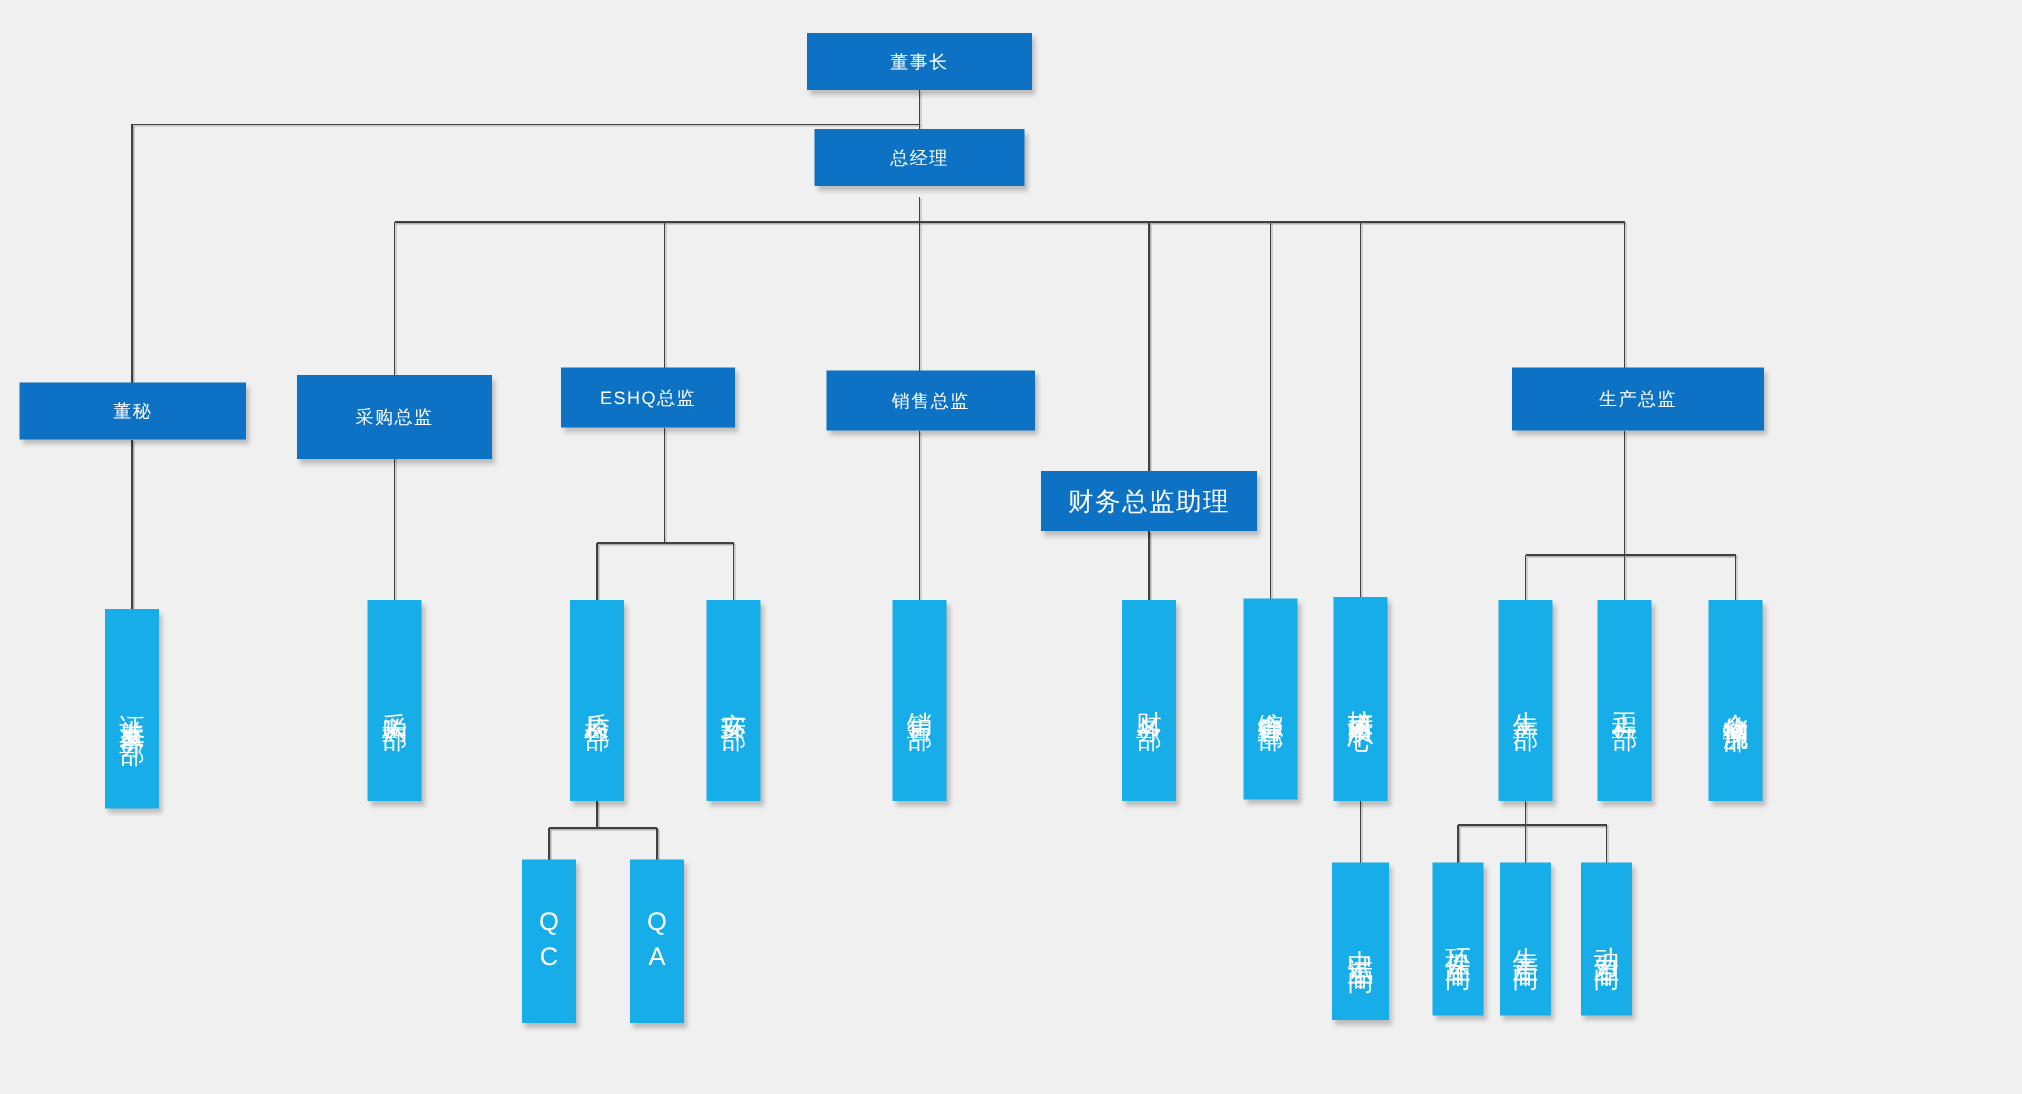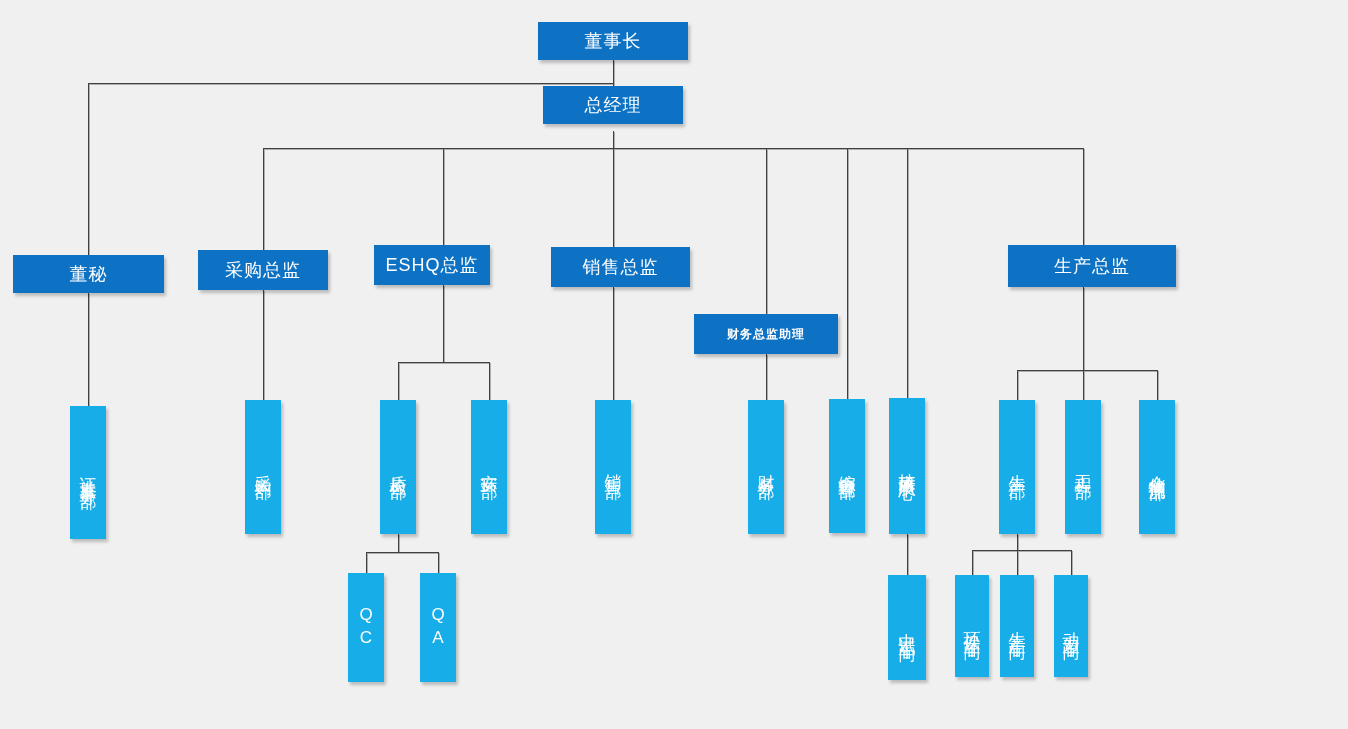--- a/index.html
+++ b/index.html
@@ -23,25 +23,25 @@
   .node {
     position: absolute;
     display: flex;
     align-items: center;
     justify-content: center;
     color: #ffffff;
     box-shadow: 2px 3px 3px rgba(0,0,0,0.22);
   }
   .hbox {
     background: #0d72c4;
-    font-size: 18px;
+    font-size: 12px;
     letter-spacing: 1px;
     white-space: nowrap;
   }
-  .hbox.small { font-size: 12px; font-weight: bold; }
+  .hbox.small { font-size: 17px; }
   .vbox {
     background: #17ade8;
     font-size: 17px;
   }
   .vbox span {
     writing-mode: vertical-rl;
     text-orientation: upright;
     letter-spacing: 4px;
     line-height: 1;
   }
@@ -91,21 +91,21 @@
 
   <div class="node hbox" style="left:538px;top:22px;width:150px;height:38px">
     <span>董事长</span>
   </div>
   <div class="node hbox" style="left:543px;top:86px;width:140px;height:38px">
     <span>总经理</span>
   </div>
   <div class="node hbox" style="left:13px;top:255px;width:151px;height:38px">
     <span>董秘</span>
   </div>
-  <div class="node hbox" style="left:198px;top:250px;width:130px;height:40px">
+  <div class="node hbox" style="left:198px;top:250px;width:130px;height:56px">
     <span>采购总监</span>
   </div>
   <div class="node hbox" style="left:374px;top:245px;width:116px;height:40px">
     <span>ESHQ总监</span>
   </div>
   <div class="node hbox" style="left:551px;top:247px;width:139px;height:40px">
     <span>销售总监</span>
   </div>
   <div class="node hbox small" style="left:694px;top:314px;width:144px;height:40px">
     <span>财务总监助理</span>

